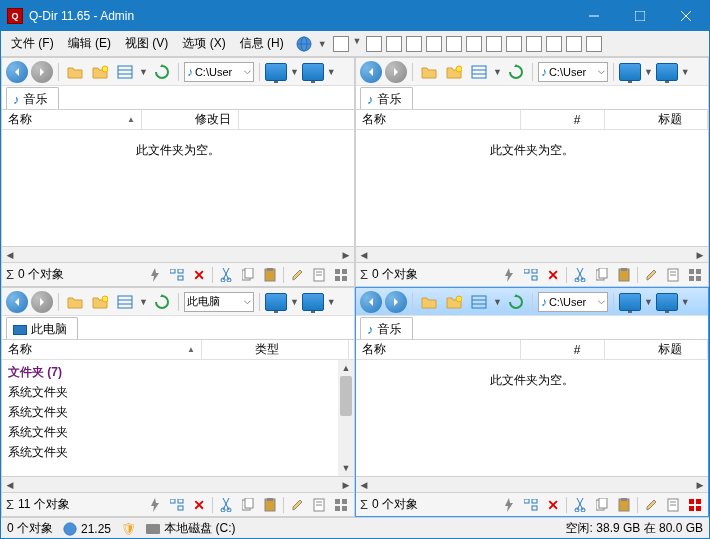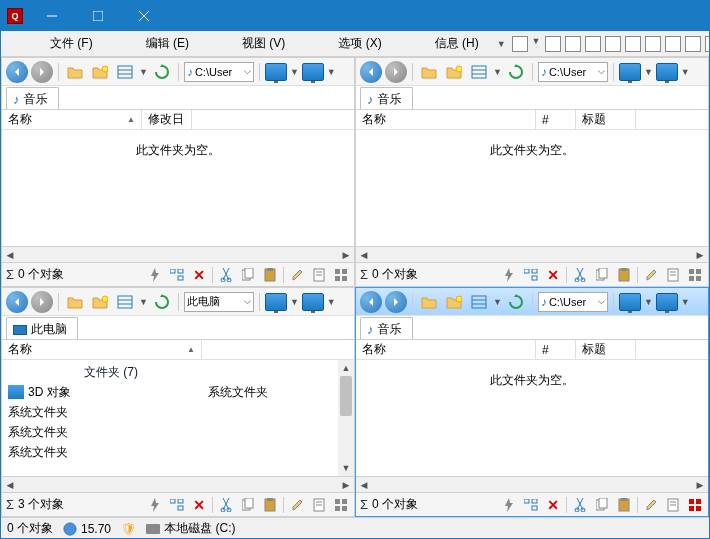--- a/index.html
+++ b/index.html
@@ -7,21 +7,21 @@
 
 
 .titlebar { height: 30px; background: #1a7bc4; color: #fff; display: flex; align-items: center; padding-left: 6px; }
 .titlebar .app-icon { width: 16px; height: 16px; background: #b00; border: 1px solid #700; margin-right: 6px; display: inline-flex; align-items: center; justify-content: center; color: #fff; font-size: 9px; font-weight: bold; }
 .titlebar .title { flex: 1; font-size: 12px; }
 .titlebar .win-btn { width: 46px; height: 30px; display: flex; align-items: center; justify-content: center; cursor: pointer; }
 .titlebar svg { stroke: #fff; fill: none; stroke-width: 1; }
 
 
 .menubar { height: 26px; background: #f0f0f0; display: flex; align-items: center; padding: 0 4px; border-bottom: 1px solid #d0d0d0; gap: 2px; }
-.menubar .menu-item { padding: 20px 6px; cursor: pointer; white-space: nowrap; margin-left: 39px; }
+.menubar .menu-item { padding: 20px 6px; cursor: pointer; white-space: nowrap; }
 .menubar .globe { width: 16px; height: 16px; margin: 0 4px; }
 .menubar .layout-icons { display: flex; gap: 4px; margin-left: 4px; }
 .menubar .layout-icon { width: 16px; height: 16px; border: 1px solid #888; background: #fff; cursor: pointer; position: relative; }
 .menubar .layout-icon::before, .menubar .layout-icon::after { content: ""; position: absolute; background: #888; }
 
 
 .panes { display: grid; grid-template-columns: 1fr 1fr; grid-template-rows: 1fr 1fr; height: 460px; }
 .pane { border: 1px solid #d0d0d0; display: flex; flex-direction: column; min-width: 0; }
 .pane.active { border: 1px solid #3399ff; }
 
@@ -41,30 +41,30 @@
 .monitor-btn::after { content: ""; position: absolute; bottom: -3px; left: 8px; width: 4px; height: 2px; background: #666; }
 .tb-sep { width: 1px; height: 18px; background: #ccc; margin: 0 2px; }
 
 
 .tabs { height: 24px; background: #fff; display: flex; align-items: flex-end; padding-left: 4px; border-bottom: 1px solid #d0d0d0; }
 .tab { height: 22px; border: 1px solid #c0c0c0; border-bottom: none; background: #fff; padding: 2px 10px 0 6px; display: flex; align-items: center; gap: 4px; border-radius: 2px 2px 0 0; cursor: pointer; }
 .tab .tab-icon { color: #1a7bc4; font-size: 13px; }
 .tab .pc-icon { width: 14px; height: 10px; background: #2a7ac0; border: 1px solid #0a5a9c; display: inline-block; }
 
 
-.col-headers { height: 20px; background: #fff; display: flex; border-bottom: 1px solid #e0e0e0; }
+.col-headers { height: 20px; background: #fff; display: flex; border-bottom: 1px solid #e0e0e0; gap: 47px; }
 .col-header { padding: 2px 6px; border-right: 1px solid #e0e0e0; cursor: pointer; font-size: 12px; display: flex; align-items: center; }
 .col-header .sort { font-size: 8px; color: #666; margin-left: auto; }
 
 
 .file-area { flex: 1; background: #fff; overflow: auto; position: relative; }
 .empty-msg { text-align: center; padding: 12px; color: #000; font-size: 12px; }
 .file-list { padding: 2px 0; }
 .file-row { display: flex; height: 20px; align-items: center; cursor: pointer; }
-.file-row.group { font-weight: normal; color: #0f172a; justify-content: center; }
+.file-row.group { font-weight: bold; color: #701a75; }
 .file-cell { padding: 0 6px; overflow: hidden; white-space: nowrap; display: flex; align-items: center; gap: 4px; }
 .file-icon { width: 16px; height: 14px; display: inline-block; }
 .icon-3d { background: linear-gradient(#4aa0e8, #1a7bc4); }
 .icon-video { background: #555; position: relative; }
 .icon-video::before { content: ""; position: absolute; left: 1px; top: 1px; width: 3px; height: 12px; background: repeating-linear-gradient(#fff 0 2px, #555 2px 4px); }
 .icon-pic { background: linear-gradient(#87ceeb, #4682b4); }
 .icon-doc { background: #fff; border: 1px solid #888; }
 
 
 .hscroll { height: 16px; background: #f0f0f0; display: flex; border-top: 1px solid #d0d0d0; }
@@ -85,20 +85,21 @@
 .status-bar { height: 22px; background: #f0f0f0; border-top: 1px solid #d0d0d0; display: flex; align-items: center; padding: 0 6px; gap: 10px; font-size: 11px; }
 .status-bar .sb-item { display: flex; align-items: center; gap: 4px; }
 .status-bar .shield { color: #f5a623; }
 .status-bar .disk { width: 14px; height: 10px; background: #888; border-radius: 1px; }
 </style>
 </head>
 <body>
 
 <div class="titlebar">
   <span class="app-icon">Q</span>
+  <span class="title">Q-Dir 11.65 - Admin</span>
   <div class="win-btn">
       <svg width="10" height="10">
         <line x1="0" y1="5" x2="10" y2="5"></line>
       </svg>
     </div>
   <div class="win-btn">
       <svg width="10" height="10">
         <rect x="0" y="0" width="10" height="10"></rect>
       </svg>
     </div>
@@ -463,31 +464,30 @@
         <div class="tab">
     <span class="pc-icon"></span>
     <span>此电脑</span>
   </div>
       </div>
       <div class="col-headers">
         <div class="col-header" style="width: 200px;">
           <span>名称</span>
           <span class="sort">▲</span>
         </div>
+        <div class="col-header" style="width: 100px;">
+          <span>类型</span>
+        </div>
       </div>
       <div class="file-area">
         <div class="file-list">
           <div class="file-row group">
             <div class="file-cell" style="width:200px">文件夹 (7)</div>
           </div>
           <div class="file-row">
-        <div class="file-cell" style="width:200px">
-              <span class="file-icon icon-3d"></span>
-              <span>3D 对象</span>
-            </div>
         <div class="file-cell">系统文件夹</div>
       </div>
           <div class="file-row">
         <div class="file-cell">系统文件夹</div>
       </div>
           <div class="file-row">
         <div class="file-cell">系统文件夹</div>
       </div>
           <div class="file-row">
         <div class="file-cell">系统文件夹</div>
@@ -500,21 +500,21 @@
       <div class="arrow">▼</div>
     </div>
       </div>
       <div class="hscroll">
         <div class="arrow">◀</div>
         <div class="track"></div>
         <div class="arrow">▶</div>
       </div>
       <div class="pane-status">
     <span class="sigma">Σ</span>
-    <span>3 个对象</span>
+    <span>11 个对象</span>
     <span style="flex:1"></span>
     <span class="ps-btn">
           <svg width="12" height="14">
             <path d="M6 0 L2 8 L5 8 L4 14 L10 5 L7 5 Z" fill="#888"></path>
           </svg>
         </span>
     <span class="ps-btn">
           <svg width="14" height="12">
             <rect x="0" y="0" width="5" height="4" fill="none" stroke="#2a7ac0"></rect>
             <rect x="8" y="0" width="5" height="4" fill="none" stroke="#2a7ac0"></rect>
@@ -701,22 +701,23 @@
   </div>
     </div>
   </div>
 
 <div class="status-bar">
   <span class="sb-item">0 个对象</span>
   <span class="sb-item">
     <svg width="14" height="14" viewBox="0 0 16 16">
         <circle cx="8" cy="8" r="7" fill="#4a90d9" stroke="#2a70b9"></circle>
       </svg>
-    <span>15.70</span>
+    <span>21.25</span>
   </span>
   <span class="sb-item">
     <span class="shield">🛡</span>
   </span>
   <span class="sb-item">
     <span class="disk"></span>
     <span>本地磁盘 (C:)</span>
   </span>
+  <span class="sb-item" style="margin-left:auto">空闲: 38.9 GB 在 80.0 GB</span>
 </div>
 
 </body></html>

